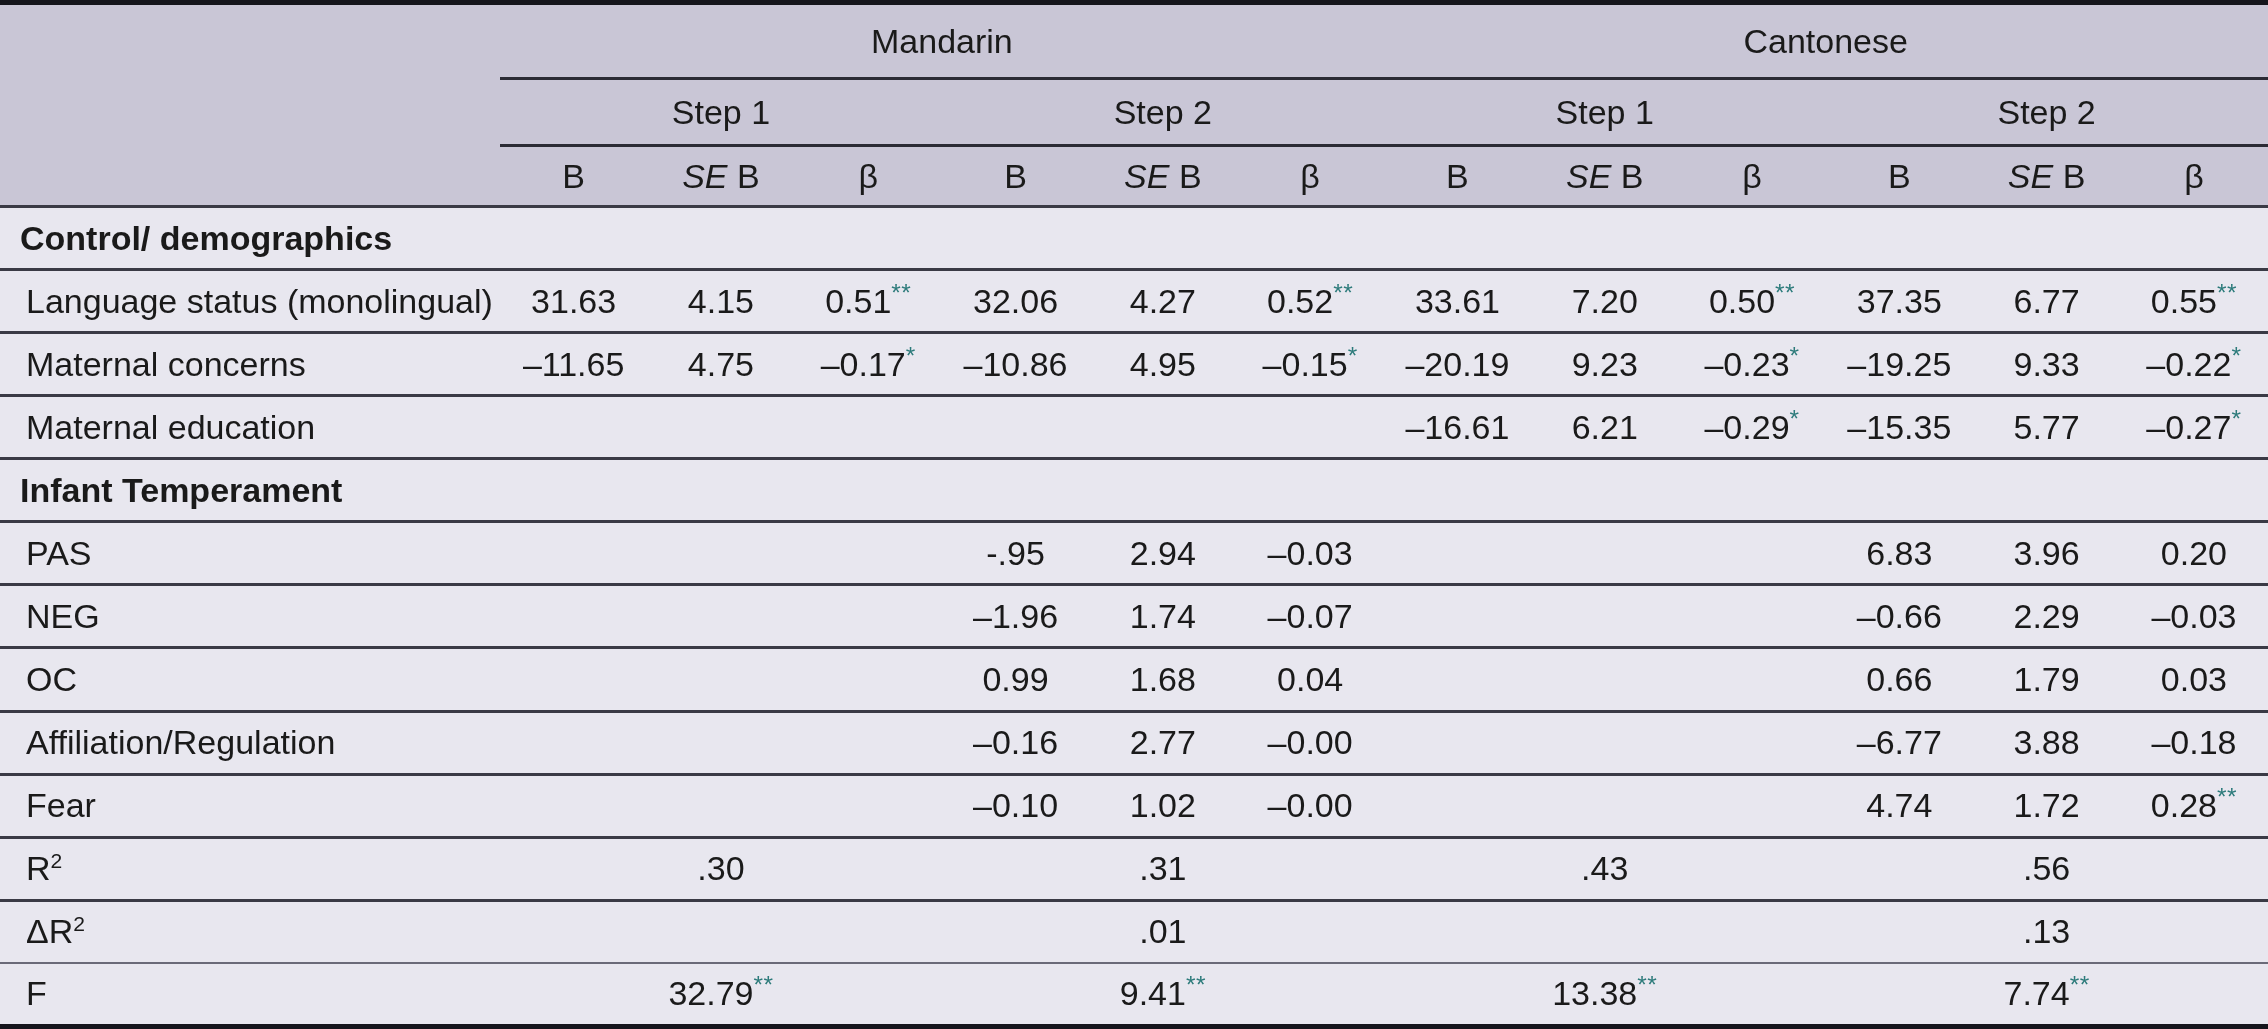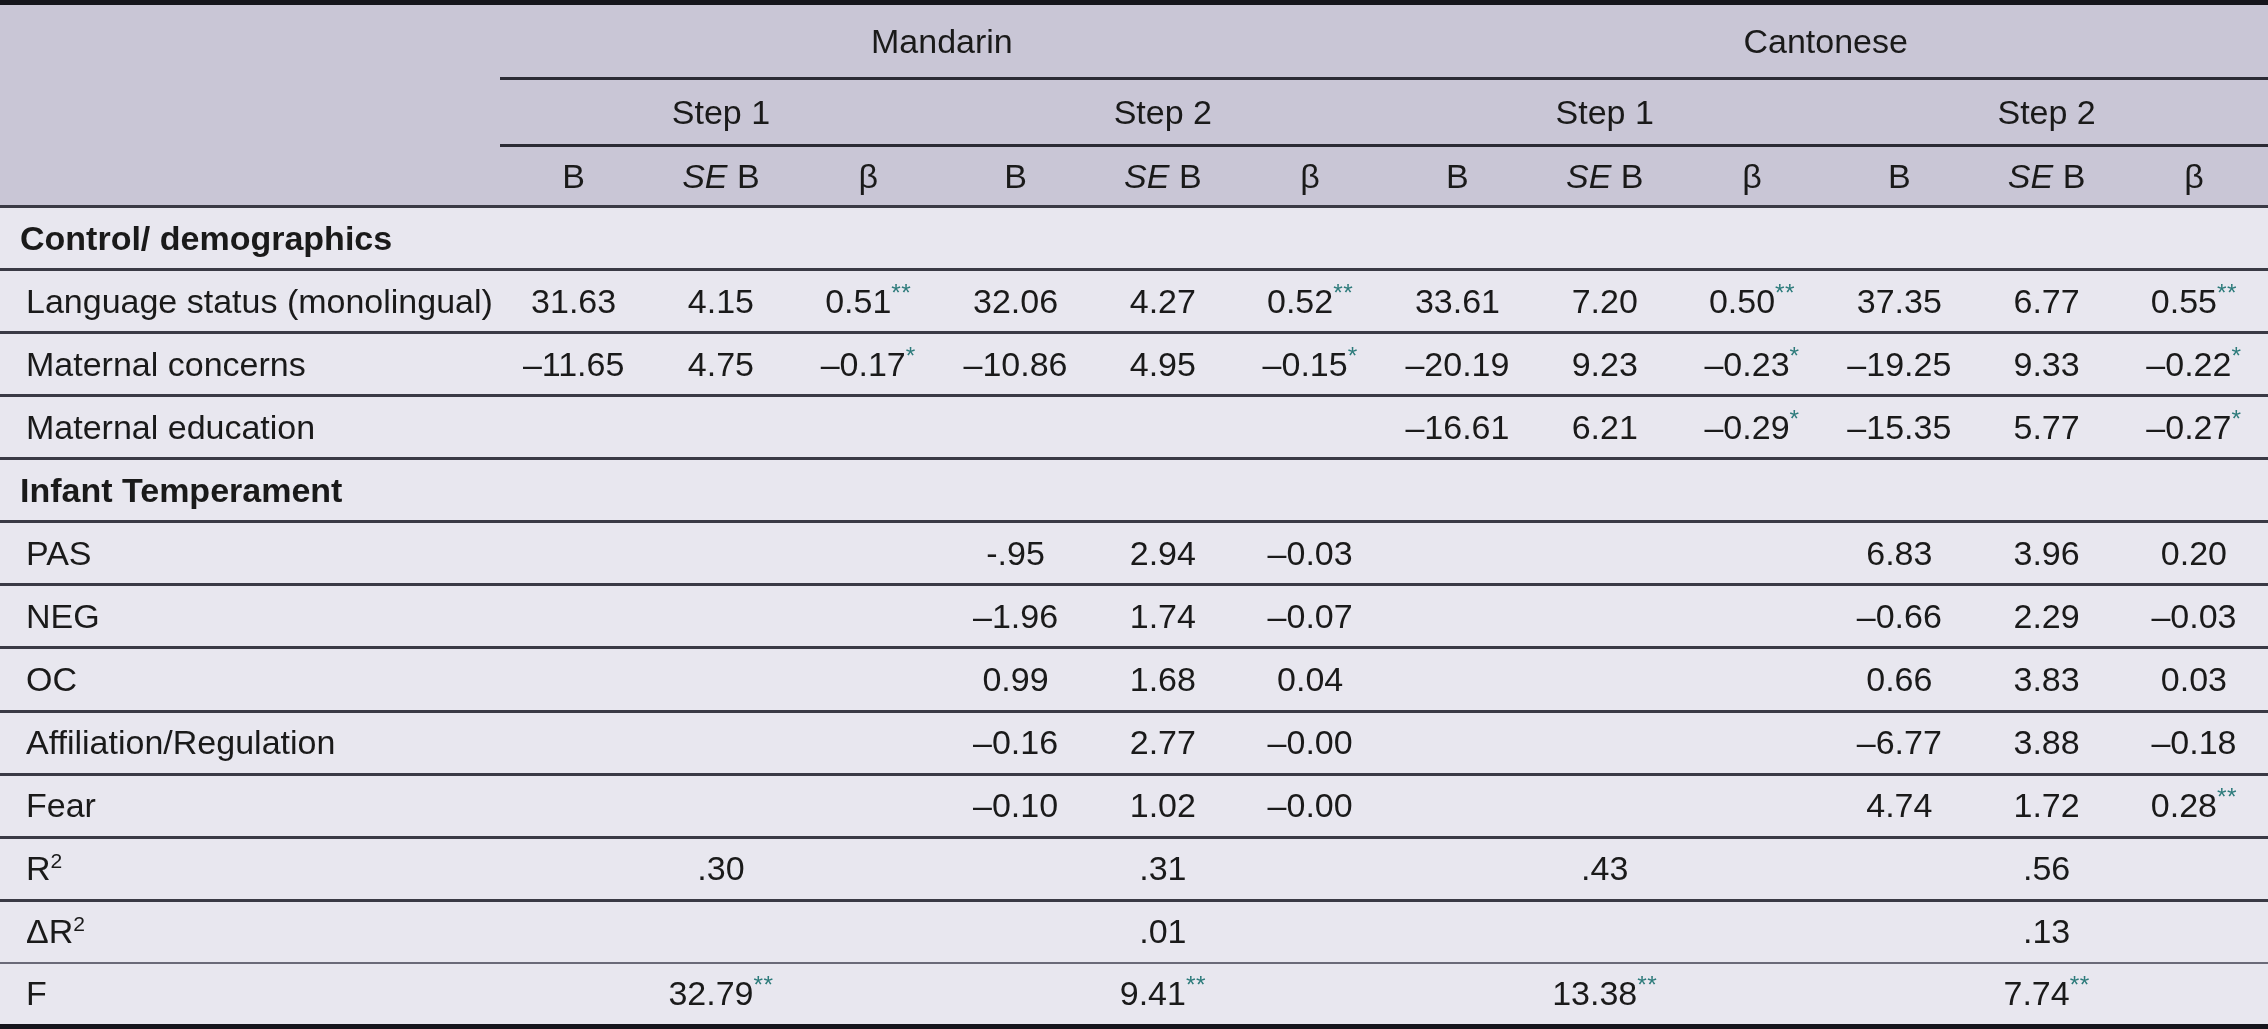--- a/index.html
+++ b/index.html
@@ -251,21 +251,21 @@
       <td class="num"><span></span><span class="star"></span></td>
       <td class="num"><span></span><span class="star"></span></td>
       <td class="num"><span></span><span class="star"></span></td>
       <td class="num"><span>0.99</span><span class="star"></span></td>
       <td class="num"><span>1.68</span><span class="star"></span></td>
       <td class="num"><span>0.04</span><span class="star"></span></td>
       <td class="num"><span></span><span class="star"></span></td>
       <td class="num"><span></span><span class="star"></span></td>
       <td class="num"><span></span><span class="star"></span></td>
       <td class="num"><span>0.66</span><span class="star"></span></td>
-      <td class="num"><span>3.83</span><span class="star"></span></td>
+      <td class="num"><span>1.79</span><span class="star"></span></td>
       <td class="num"><span>0.03</span><span class="star"></span></td>
     </tr>
 
     <tr>
       <td class="label">Affiliation/Regulation</td>
       <td class="num"><span></span><span class="star"></span></td>
       <td class="num"><span></span><span class="star"></span></td>
       <td class="num"><span></span><span class="star"></span></td>
       <td class="num"><span>–0.16</span><span class="star"></span></td>
       <td class="num"><span>2.77</span><span class="star"></span></td>

